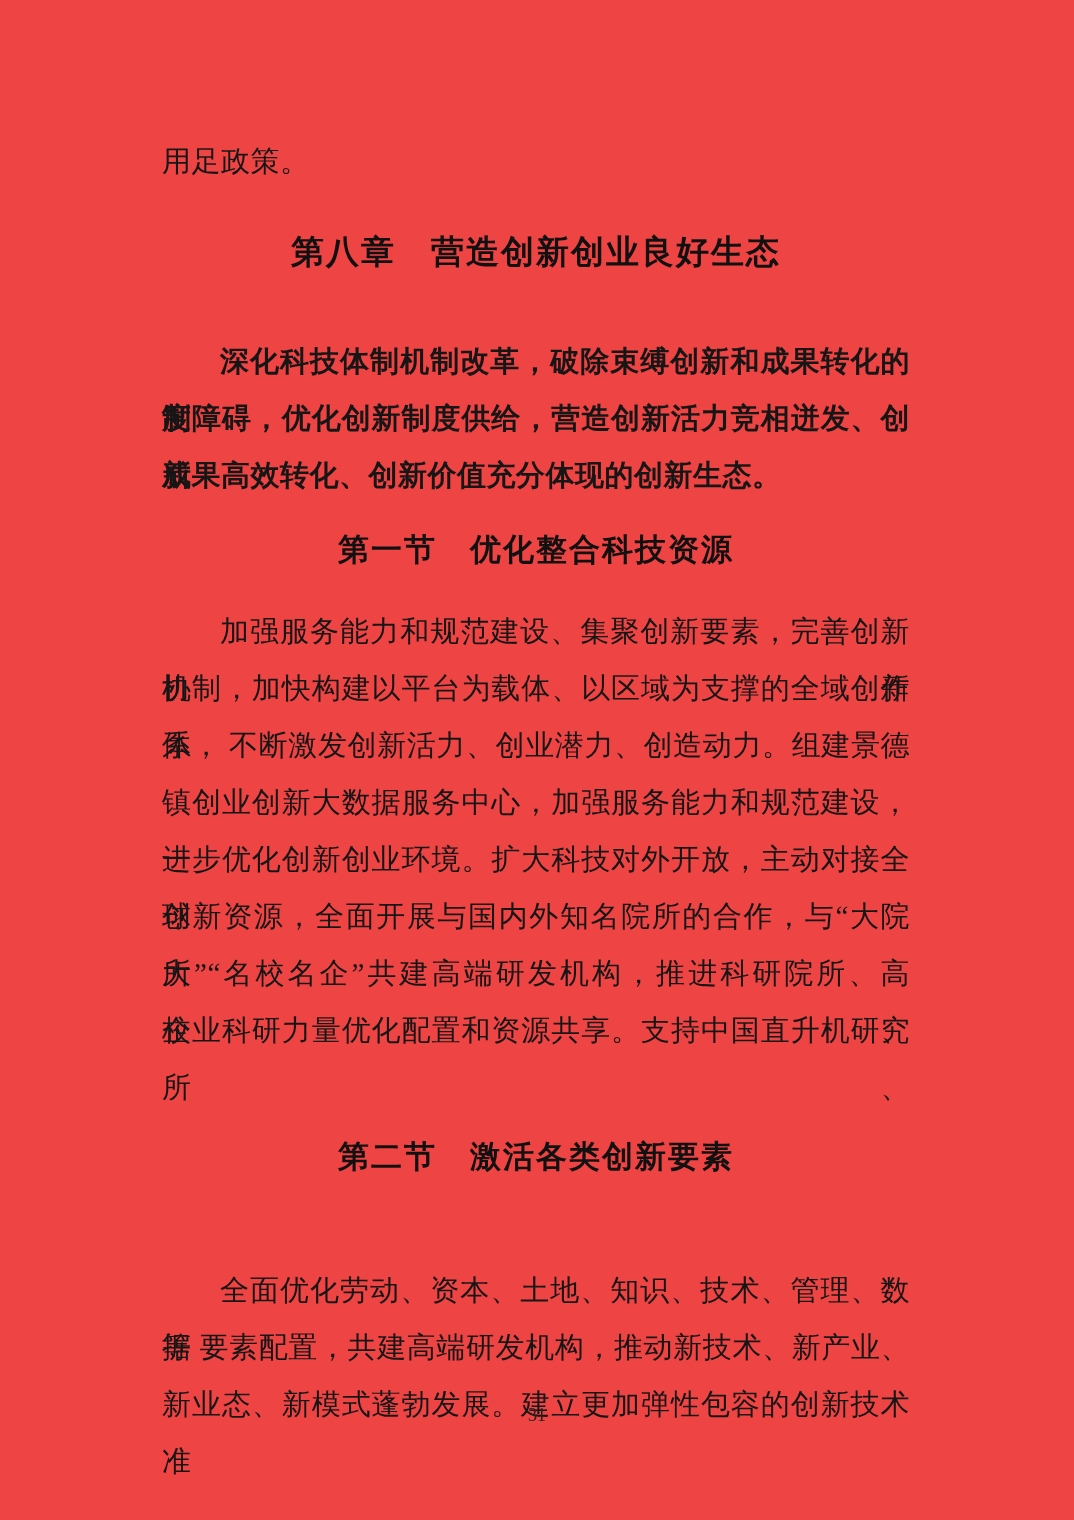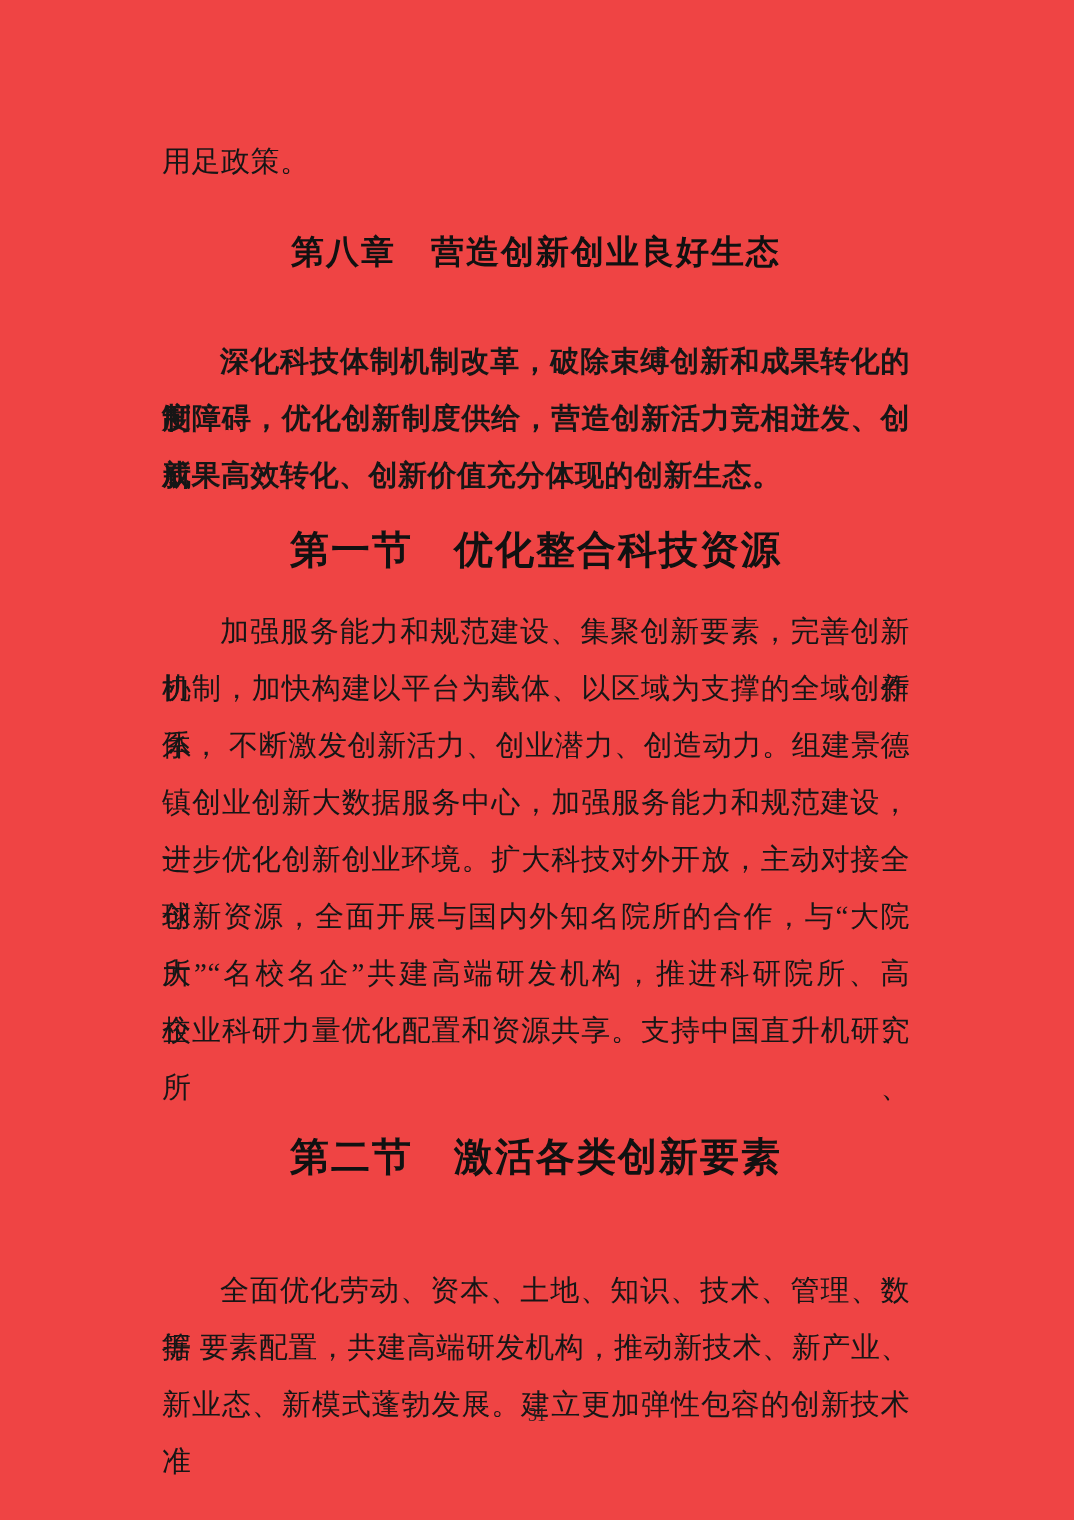--- a/index.html
+++ b/index.html
@@ -45,21 +45,21 @@
     font-size: 33px;
     letter-spacing: 2px;
     text-align: center;
     color: #111111;
   }
   .section-heading {
     height: 57px;
     line-height: 57px;
     font-family: "Liberation Sans", "DejaVu Sans", sans-serif;
     font-weight: 700;
-    font-size: 39px;
+    font-size: 31px;
     letter-spacing: 2px;
     text-align: center;
     color: #111111;
   }
   .page-number {
     position: absolute;
     left: 0;
     top: 1403px;
     width: 1074px;
     text-align: center;

